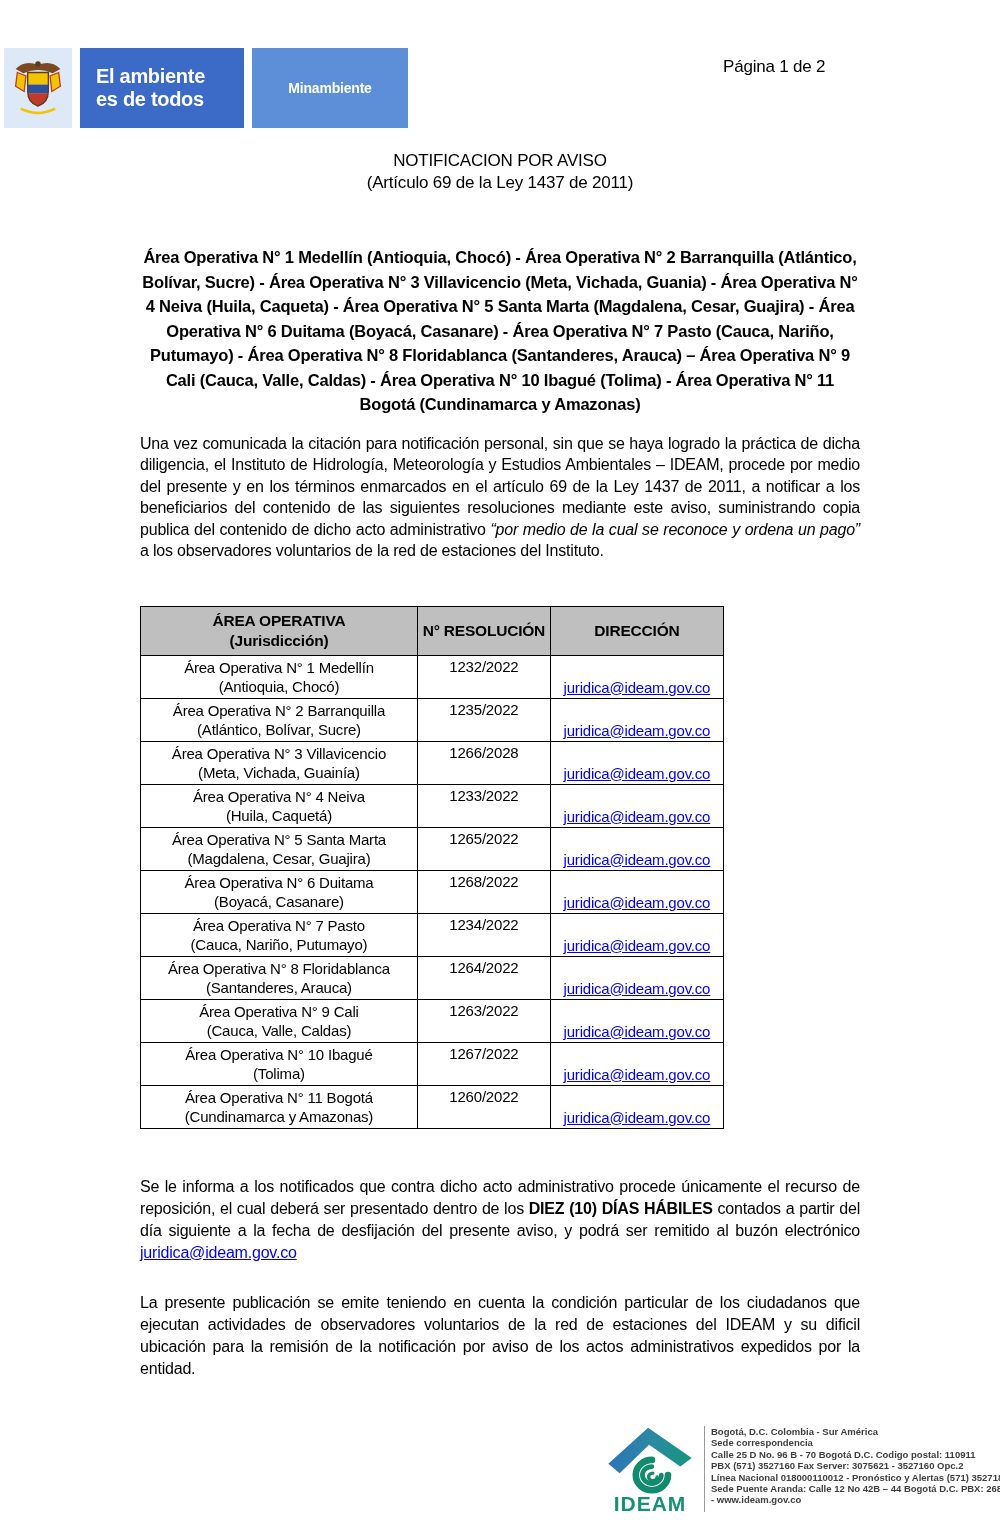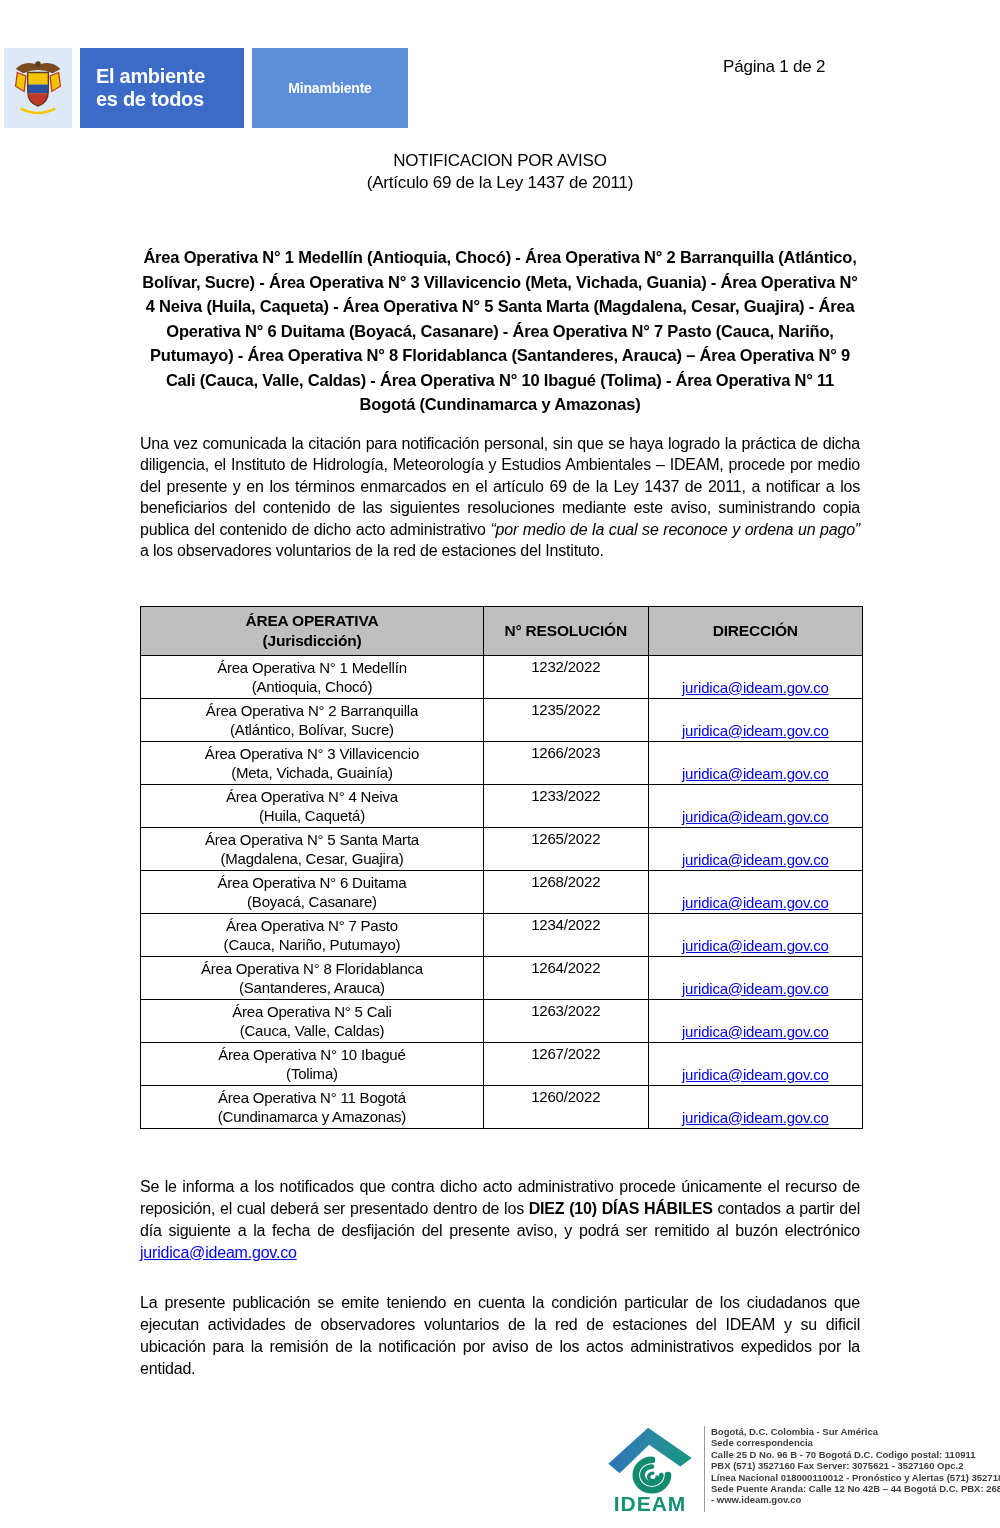--- a/index.html
+++ b/index.html
@@ -18,21 +18,21 @@
   
   .content{position:absolute;left:140px;width:720px;top:150px;letter-spacing:-0.2px;}
   .doc-title{text-align:center;font-weight:normal;font-size:17px;line-height:22px;}
   .areas{margin-top:51px;text-align:center;font-weight:bold;font-size:16.5px;line-height:24.5px;}
   .para{text-align:justify;font-size:16px;line-height:21.5px;}
   .intro{margin-top:16px;}
   .notice{margin-top:47px;line-height:22px;}
   .closing{margin-top:28px;line-height:22px;}
   .em-link{color:#0000EE;text-decoration:underline;cursor:pointer;}
   
-  table.res{margin-top:44px;width:723px;border-collapse:collapse;}
+  table.res{margin-top:44px;width:584px;border-collapse:collapse;}
   table.res th,table.res td{border:1.5px solid #000;padding:2px 4px;}
   table.res th{background:#bfbfbf;font-size:15.5px;font-weight:bold;text-align:center;line-height:20px;height:44px;}
   .col-area{width:47.5%;}
   .col-res{width:22.8%;}
   .col-dir{width:29.7%;}
   td.c-area{text-align:center;font-size:15px;line-height:19px;vertical-align:top;height:37px;}
   td.c-res{text-align:center;font-size:15px;vertical-align:top;padding-top:3px;}
   td.c-dir{text-align:center;font-size:15px;vertical-align:bottom;padding-bottom:7px;}
   
   .footer{position:absolute;left:598px;top:1422px;display:flex;}
@@ -130,21 +130,21 @@
             <td class="c-dir">
               <a class="em-link">juridica@ideam.gov.co</a>
             </td>
           </tr>
 
           <tr>
             <td class="c-area">
               <div>Área Operativa N° 3 Villavicencio</div>
               <div>(Meta, Vichada, Guainía)</div>
             </td>
-            <td class="c-res">1266/2023</td>
+            <td class="c-res">1266/2028</td>
             <td class="c-dir">
               <a class="em-link">juridica@ideam.gov.co</a>
             </td>
           </tr>
 
           <tr>
             <td class="c-area">
               <div>Área Operativa N° 4 Neiva</div>
               <div>(Huila, Caquetá)</div>
             </td>
@@ -193,21 +193,21 @@
               <div>(Santanderes, Arauca)</div>
             </td>
             <td class="c-res">1264/2022</td>
             <td class="c-dir">
               <a class="em-link">juridica@ideam.gov.co</a>
             </td>
           </tr>
 
           <tr>
             <td class="c-area">
-              <div>Área Operativa N° 5 Cali</div>
+              <div>Área Operativa N° 9 Cali</div>
               <div>(Cauca, Valle, Caldas)</div>
             </td>
             <td class="c-res">1263/2022</td>
             <td class="c-dir">
               <a class="em-link">juridica@ideam.gov.co</a>
             </td>
           </tr>
 
           <tr>
             <td class="c-area">

